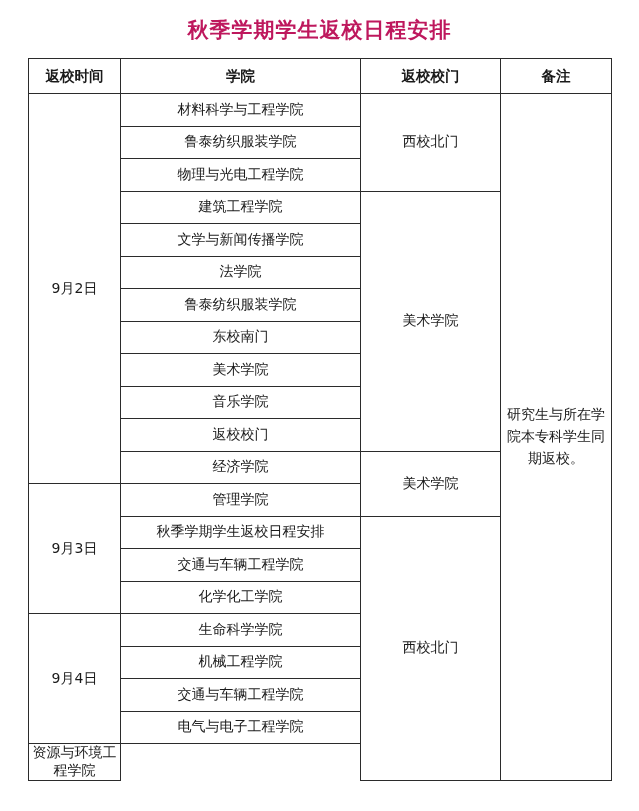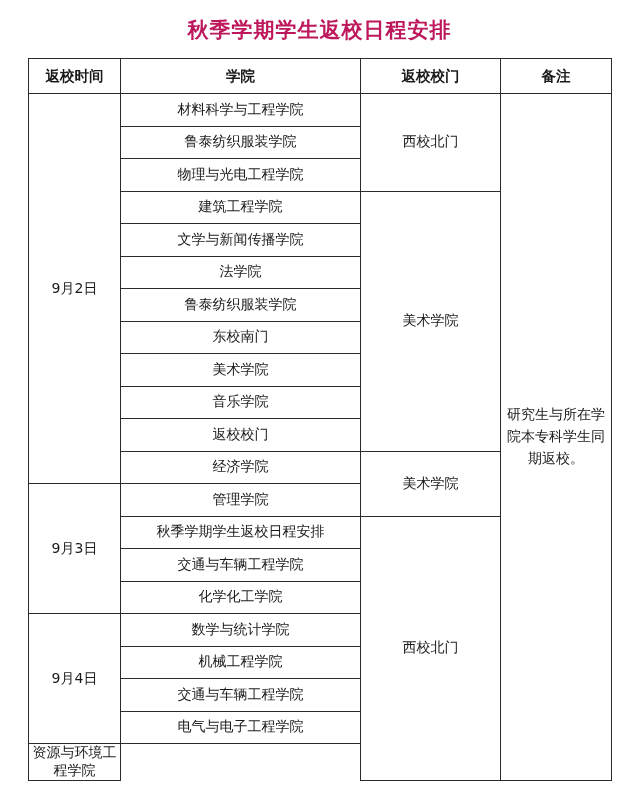--- a/index.html
+++ b/index.html
@@ -138,21 +138,21 @@
         <td class="gate-cell" rowspan="8">西校北门</td>
       </tr>
       <tr>
         <td>交通与车辆工程学院</td>
       </tr>
       <tr>
         <td>化学化工学院</td>
       </tr>
       <tr>
         <td class="date-cell" rowspan="4">9月4日</td>
-        <td>数学与统计学院</td>
+        <td>生命科学学院</td>
       </tr>
       <tr>
         <td>机械工程学院</td>
       </tr>
       <tr>
         <td>交通与车辆工程学院</td>
       </tr>
       <tr>
         <td>电气与电子工程学院</td>
       </tr>

